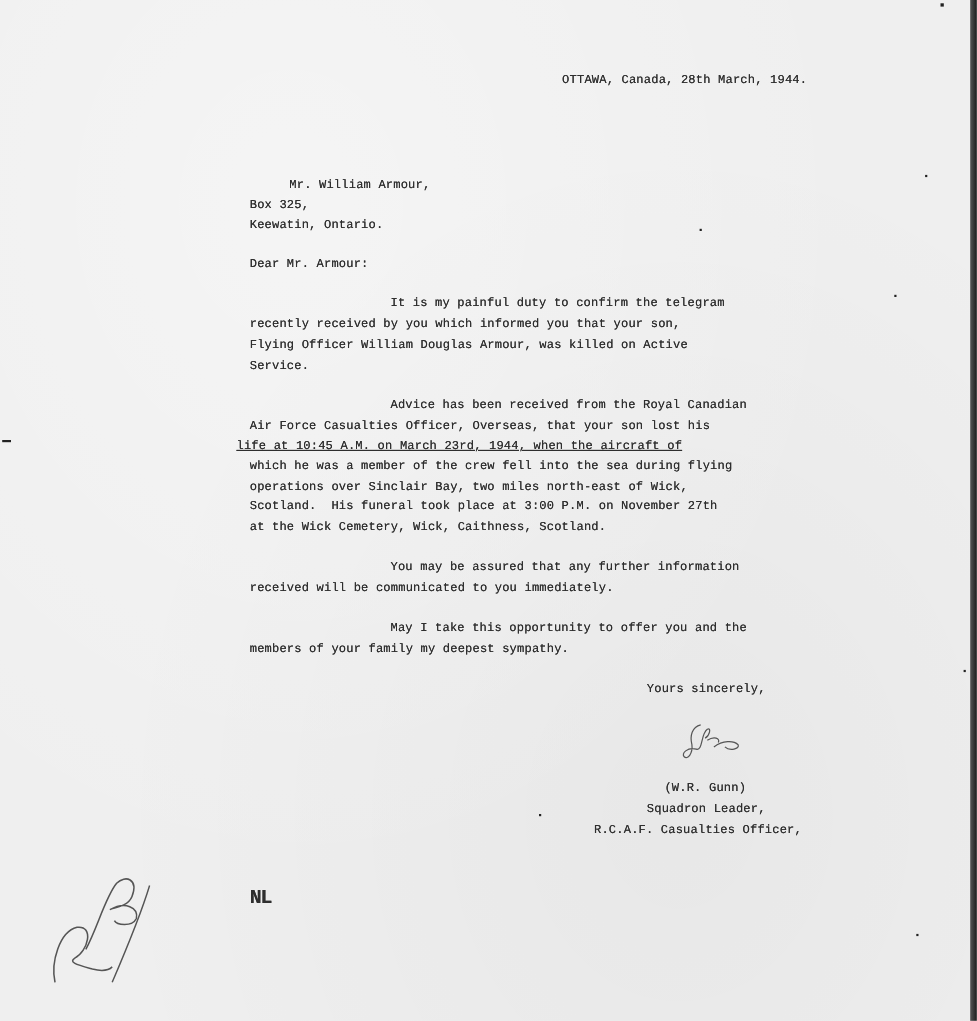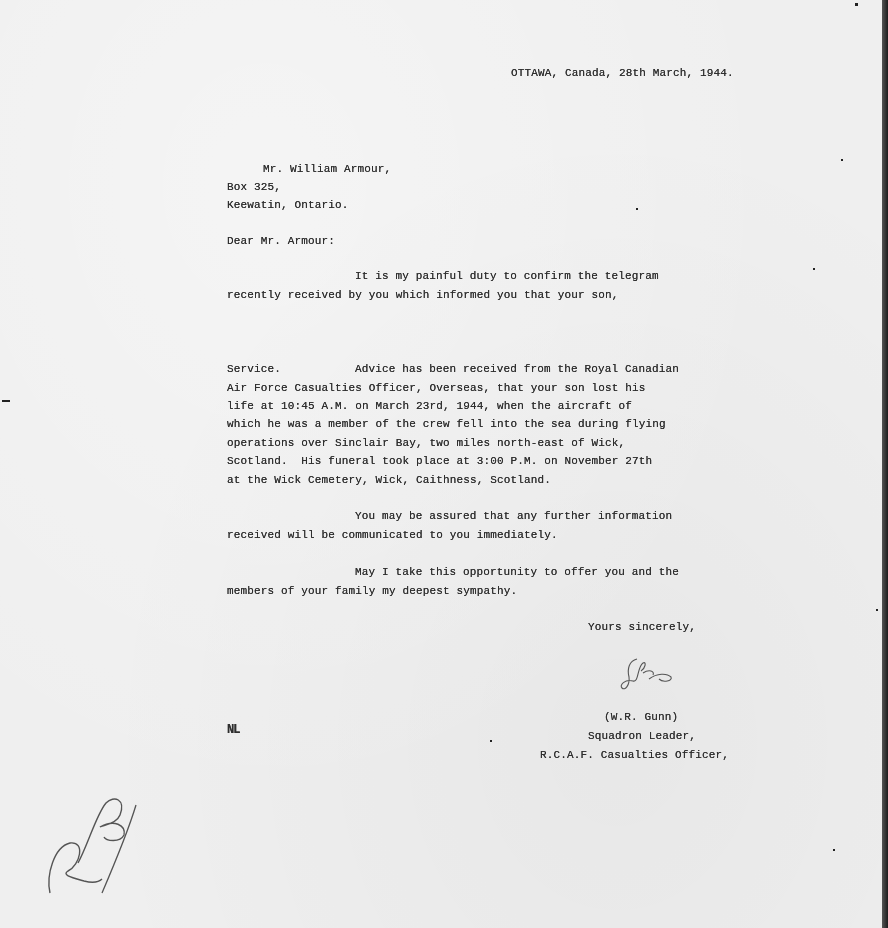--- a/index.html
+++ b/index.html
@@ -39,25 +39,26 @@
   <div class="line" style="left:511px; top:64px;">OTTAWA, Canada, 28th March, 1944.</div>
 
   <div class="line" style="left:227px; top:160px;padding-left:36px;">Mr. William Armour,</div>
   <div class="line" style="left:227px; top:178px;">Box 325,</div>
   <div class="line" style="left:227px; top:196px;">Keewatin, Ontario.</div>
 
   <div class="line" style="left:227px; top:232px;">Dear Mr. Armour:</div>
 
   <div class="line" style="left:355px; top:267px;text-align:right;">It is my painful duty to confirm the telegram</div>
   <div class="line" style="left:227px; top:286px;">recently received by you which informed you that your son,</div>
-  <div class="line" style="left:227px; top:324px;margin-top:36px;">Service.</div>
+  <div class="line" style="left:227px; top:305px;">Flying Officer William Douglas Armour, was killed on Active</div>
+  <div class="line" style="left:227px; top:324px;">Service.</div>
 
   <div class="line" style="left:355px; top:360px;">Advice has been received from the Royal Canadian</div>
   <div class="line" style="left:227px; top:379px;">Air Force Casualties Officer, Overseas, that your son lost his</div>
-  <div class="line" style="left:227px; top:397px;">life at 10:45 A.M. on March 23rd, 1944, when the aircraft of</div>
+  <div class="line" style="left:215px; top:397px;text-decoration:underline;">life at 10:45 A.M. on March 23rd, 1944, when the aircraft of</div>
   <div class="line" style="left:227px; top:415px;">which he was a member of the crew fell into the sea during flying</div>
   <div class="line" style="left:227px; top:434px;">operations over Sinclair Bay, two miles north-east of Wick,</div>
   <div class="line" style="left:227px; top:452px;">Scotland.  His funeral took place at 3:00 P.M. on November 27th</div>
   <div class="line" style="left:227px; top:471px;">at the Wick Cemetery, Wick, Caithness, Scotland.</div>
 
   <div class="line" style="left:355px; top:507px;">You may be assured that any further information</div>
   <div class="line" style="left:227px; top:526px;">received will be communicated to you immediately.</div>
 
   <div class="line" style="left:355px; top:563px;">May I take this opportunity to offer you and the</div>
   <div class="line" style="left:227px; top:582px;">members of your family my deepest sympathy.</div>
@@ -66,21 +67,21 @@
 
   <svg style="left:615px; top:655px;" width="80" height="40" viewBox="0 0 80 40">
     <path d="M22,4 C14,6 12,14 14,22 C15,30 10,36 7,33 C4,30 10,24 18,26 C24,28 22,12 28,8 C32,6 30,14 26,16" fill="none" stroke="#555" stroke-width="1.1"></path>
     <path d="M28,18 C34,14 40,16 38,20 M34,24 C42,18 52,18 56,22 C58,26 48,28 44,24" fill="none" stroke="#555" stroke-width="1.1"></path>
   </svg>
 
   <div class="line" style="left:604px; top:708px;">(W.R. Gunn)</div>
   <div class="line" style="left:588px; top:727px;">Squadron Leader,</div>
   <div class="line" style="left:540px; top:746px;">R.C.A.F. Casualties Officer,</div>
 
-  <div class="line" style="left:227px; top:721px; font-weight:bold; font-size:12px; letter-spacing:-1px;">NL</div>
+  <div class="line" style="left:227px; top:808px; font-weight:bold; font-size:18px; letter-spacing:-1px;">NL</div>
 
   <svg style="left:40px; top:785px;" width="120" height="120" viewBox="0 0 120 120">
     <path d="M10,108 C6,90 14,62 30,58 C46,56 40,80 28,86 C22,90 30,92 44,96 C52,98 58,98 62,94" fill="none" stroke="#555" stroke-width="1.4"></path>
     <path d="M38,78 C48,60 56,30 66,18 C74,10 86,14 80,30 C76,40 62,40 60,42 C74,34 86,40 84,50 C80,58 66,56 64,52" fill="none" stroke="#555" stroke-width="1.4"></path>
     <path d="M96,20 C90,40 74,80 62,108" fill="none" stroke="#555" stroke-width="1.3"></path>
   </svg>
 
   <div class="mark" style="left:2px; top:400px; width:8px; height:2px;"></div>
   <div class="mark" style="left:855px; top:3px; width:3px; height:3px;"></div>
   <div class="mark" style="left:841px; top:159px; width:2px; height:2px;"></div>

